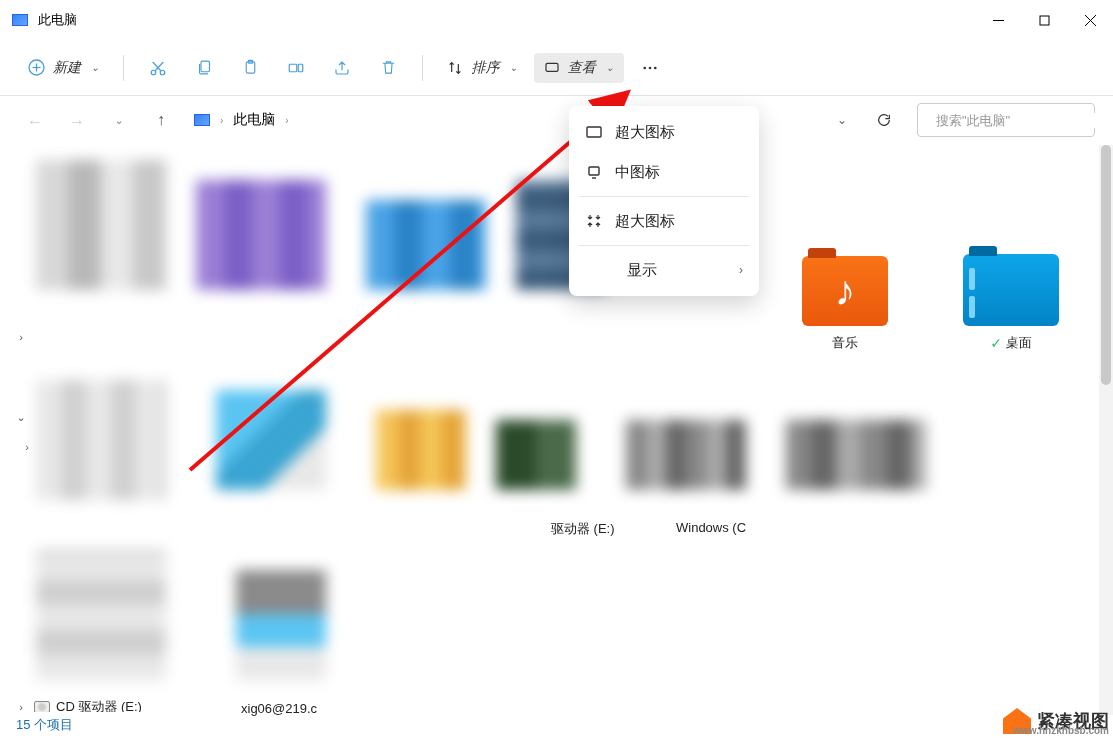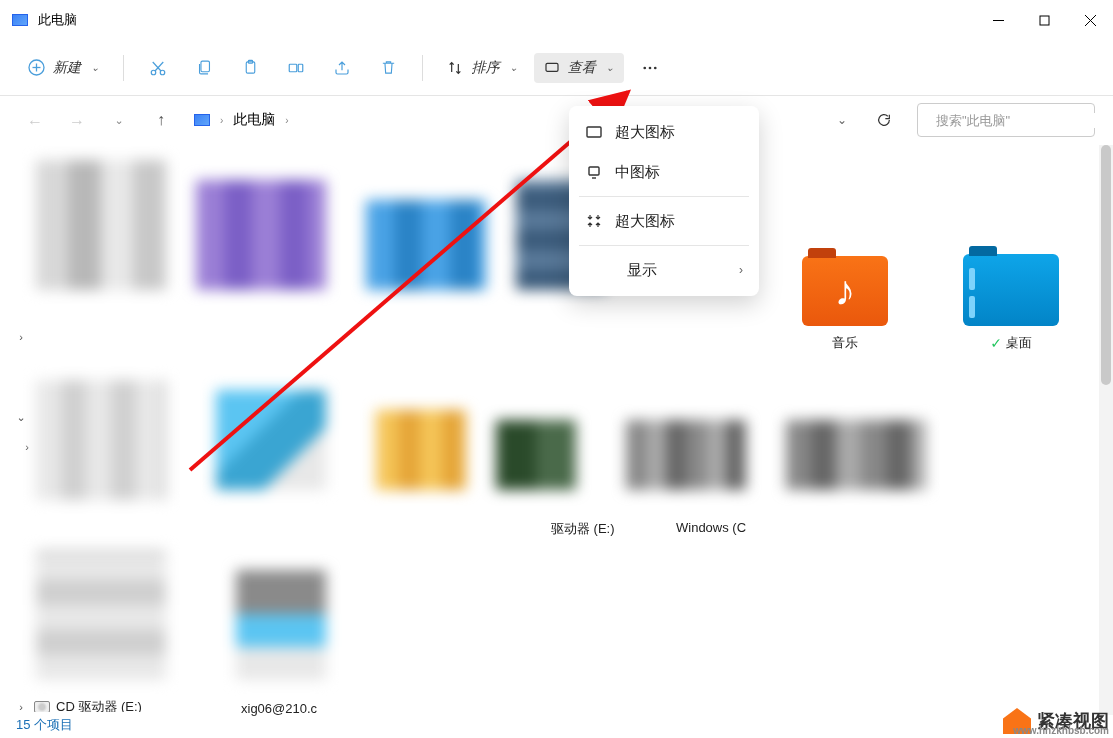--- a/index.html
+++ b/index.html
@@ -272,21 +272,21 @@
   <div class="pix" style="left:780px; top:270px; width:140px; height:70px; background:
     repeating-linear-gradient(90deg,#888 0 25px,#666 25px 50px,#aaa 50px 75px);"></div>
   <div class="pix" style="left:30px; top:400px; width:130px; height:130px; background:
     repeating-linear-gradient(0deg,#e8e8e8 0 25px,#cfcfcf 25px 50px);"></div>
   <div class="pix" style="left:230px; top:420px; width:90px; height:110px; background:
     linear-gradient(180deg,#8a8a8a 0 40%,#5bc5f2 40% 70%,#e8e8e8 70%);"></div>
 </div>
 
 <div class="drive-label" style="left:551px; top:520px;">驱动器 (E:)</div>
 <div class="drive-label" style="left:676px; top:520px;">Windows (C</div>
-<div class="drive-label" style="left:241px; top:701px;">xig06@210.c</div>
+<div class="drive-label" style="left:241px; top:701px;">xig06@219.c</div>
 
 <div class="view-menu">
   <div class="vm-item">
     <span class="vm-icon">
         <svg width="16" height="16" viewBox="0 0 16 16">
           <rect x="1" y="3" width="14" height="10" rx="1" fill="none" stroke="#333" stroke-width="1.4"></rect>
         </svg>
       </span>
     <span>超大图标</span>
   </div>

